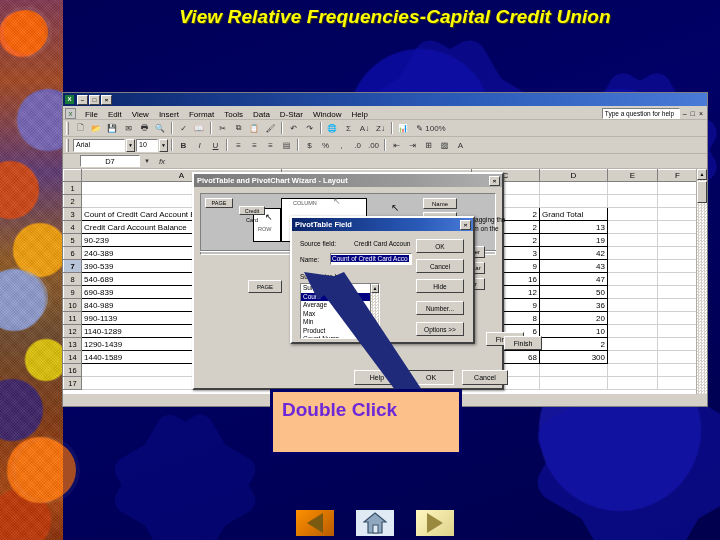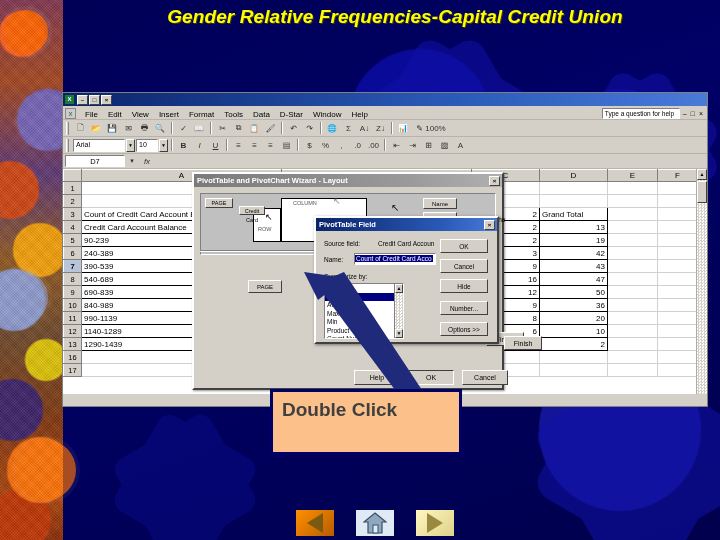--- a/index.html
+++ b/index.html
@@ -164,21 +164,21 @@
   .sizebox {
     width: 22px; height: 13px; background: #fff;
     border: 1px solid; border-color: #808080 #fff #fff #808080;
     font-size: 7px; line-height: 12px; padding-left: 2px; display:flex; align-items:center;
   }
   .arrowbtn { width: 9px; height: 13px; background:#d4d0c8;
               border:1px solid; border-color:#fff #404040 #404040 #fff;
               font-size:5px; line-height:11px; text-align:center;}
 
   .xl-formulabar { height: 15px; display:flex; align-items:center; background:#d4d0c8;
-                   border-bottom:1px solid #b8b4ac; padding-left:2px; }
+                   border-bottom:1px solid #b8b4ac; padding-left:17px; }
   .namebox { width: 60px; height: 12px; background:#fff;
              border:1px solid; border-color:#808080 #fff #fff #808080;
              font-size:7.5px; text-align:center; line-height:11px;}
   .fb-sep { width:14px; text-align:center; font-size:7px; color:#333;}
   .fx { width:16px; text-align:center; font-size:8px; font-style:italic; color:#333;}
   .formulainput { flex:1; height:12px; background:#fff;
                   border:1px solid; border-color:#808080 #fff #fff #808080;
                   font-size:7.5px; padding-left:3px; line-height:11px; margin-right:3px;}
 
   
@@ -270,21 +270,20 @@
   }
   .dlg-btn.default { border-color:#404040 #fff #fff #404040; }
 
   
   #pvfield {
     position:absolute; left:290px; top:216px;
     width:185px; height:128px;
     background:#d4d0c8;
     border:2px solid; border-color:#fff #404040 #404040 #fff;
     box-shadow: 1px 1px 3px rgba(0,0,0,.45);
-    margin-left: 24px;
   }
   .pf-row { position:absolute; font-size:6.5px; color:#000; white-space:nowrap;}
   .pf-input {
     position:absolute; background:#fff;
     border:1px solid; border-color:#808080 #fff #fff #808080;
     font-size:6.5px; line-height:10px; overflow:hidden; white-space:nowrap;
   }
   .pf-input .hl { background:#000080; color:#fff; padding:0 1px;}
   .pf-list {
     position:absolute; background:#fff;
@@ -309,21 +308,21 @@
 
   
   #arrow { position:absolute; left:300px; top:270px; width:170px; height:140px; pointer-events:none;}
 
   
   #callout {
     position:absolute; left:270px; top:389px;
     width:192px; height:66px;
     background:#fcc08a;
     border:3px solid #000066;
-    color:#404040;
+    color:#6d28d9;
     font-size:19px; font-weight:bold;
     padding:5px 0 0 9px;
     line-height:1.35;
   }
 
   
   #navbar { position:absolute; left:296px; top:509px; width:160px; height:28px;
             display:flex; gap:22px; align-items:center; }
   .navbtn { width:38px; height:26px; display:flex; align-items:center; justify-content:center; }
   .navbtn.back { background: linear-gradient(135deg,#ff9000,#b85c00); }
@@ -345,21 +344,21 @@
   <div class="cog" style="left:130px;top:430px;width:110px;height:110px;opacity:.3"></div>
 
   <div id="gear-strip">
     <div class="cogshape" style="left:4px;top:10px;width:44px;height:44px;background:#f06a12;opacity:.85"></div>
     <div class="cogshape" style="left:18px;top:96px;width:50px;height:50px;background:#7a6ab0;opacity:.7"></div>
     <div class="cogshape" style="left:-8px;top:270px;width:56px;height:56px;background:#9aa4cc;opacity:.6"></div>
     <div class="cogshape" style="left:16px;top:440px;width:60px;height:60px;background:#f07a18;opacity:.65"></div>
     <div class="noise"></div>
   </div>
 
-  <div id="title">Gender Relative Frequencies-Capital Credit Union</div>
+  <div id="title">View Relative Frequencies-Capital Credit Union</div>
 
   <div id="excel">
 
     <div class="xl-titlebar">
       <div class="xl-appicon">X</div>
       <div class="winbtns">
         <div class="winbtn">–</div>
         <div class="winbtn">□</div>
         <div class="winbtn">×</div>
       </div>
@@ -574,20 +573,29 @@
         <tr>
           <th class="rowhdr">13</th>
           <td class="pv-box">1290-1439</td>
           <td class="pv-box"></td>
           <td class="pv-box num">2</td>
           <td class="pv-box num">2</td>
           <td></td>
               <td></td>
         </tr>
         <tr>
+          <th class="rowhdr">14</th>
+          <td class="pv-box">1440-1589</td>
+          <td class="pv-box"></td>
+          <td class="pv-box num">68</td>
+          <td class="pv-box num">300</td>
+          <td></td>
+              <td></td>
+        </tr>
+        <tr>
           <th class="rowhdr">16</th>
           <td></td>
               <td></td>
           <td></td>
               <td></td>
           <td></td>
               <td></td>
         </tr>
         <tr>
           <th class="rowhdr">17</th>

